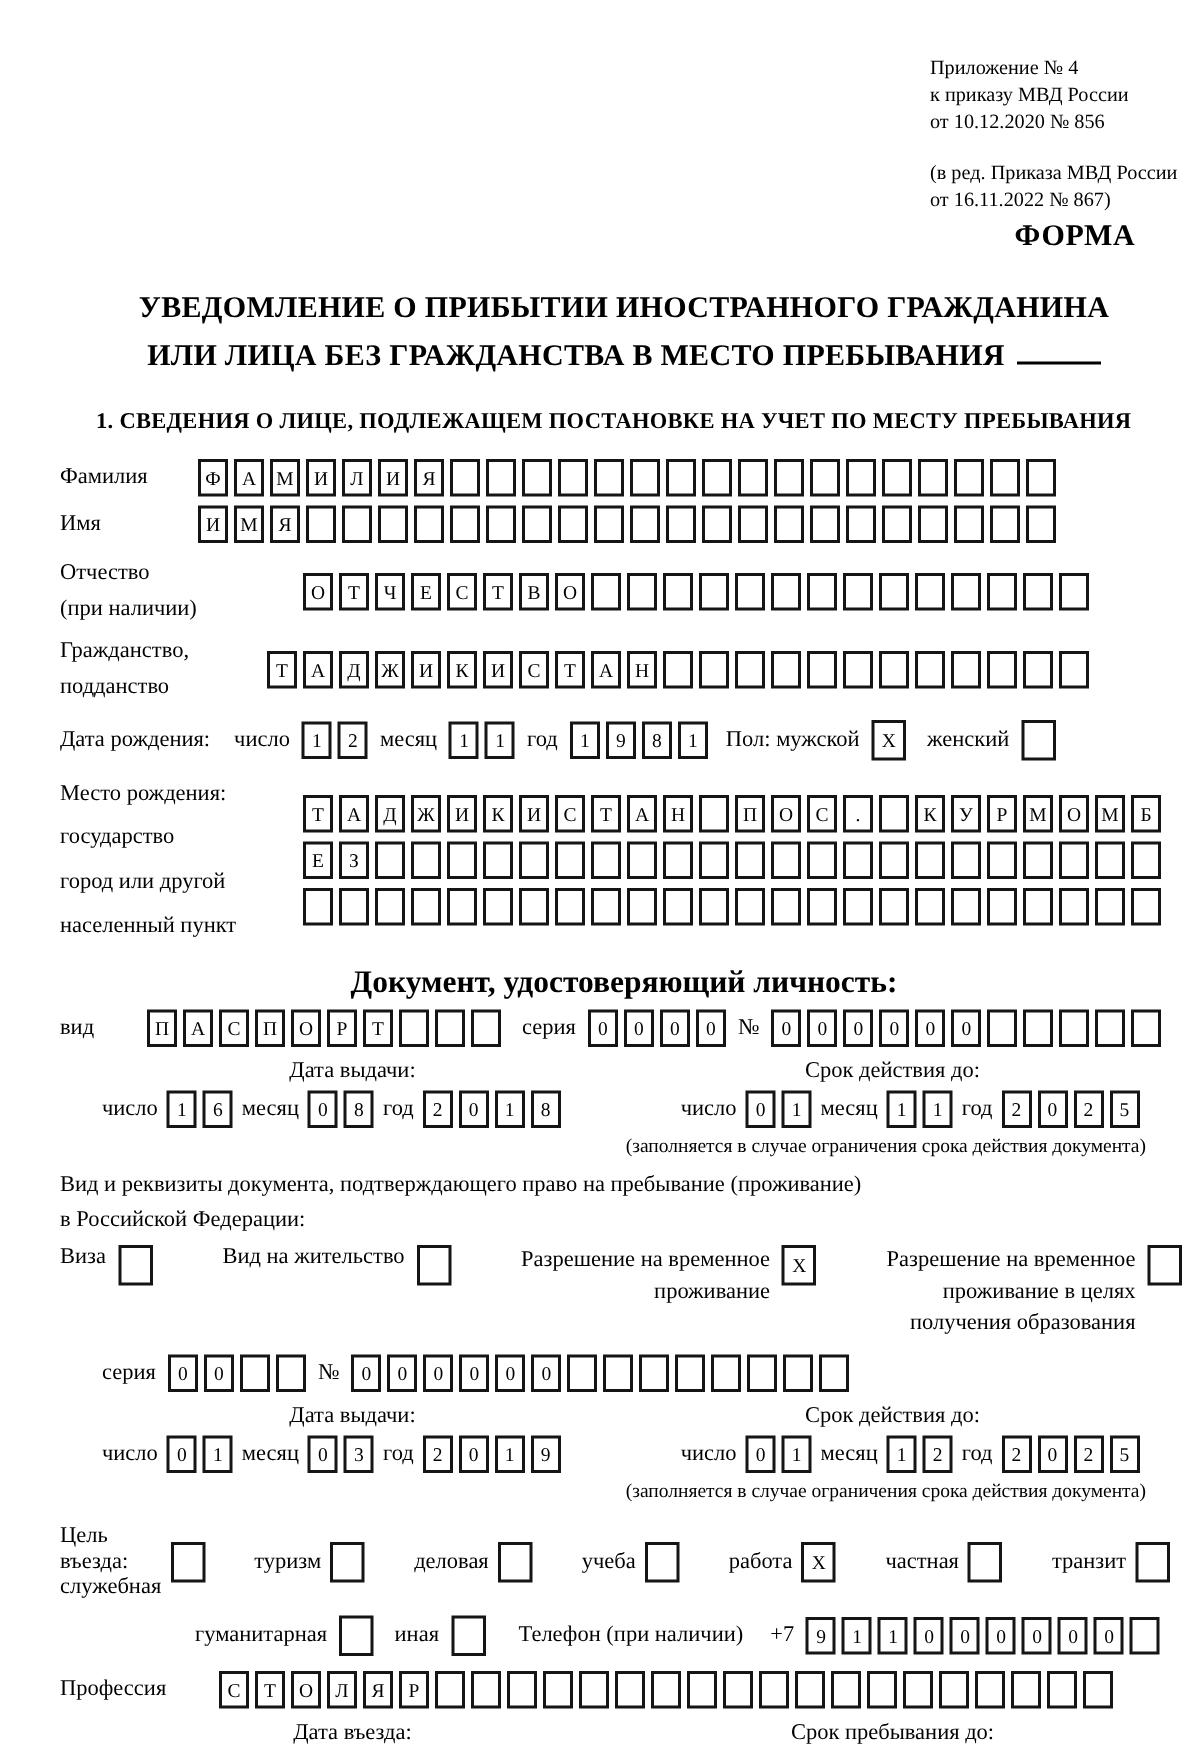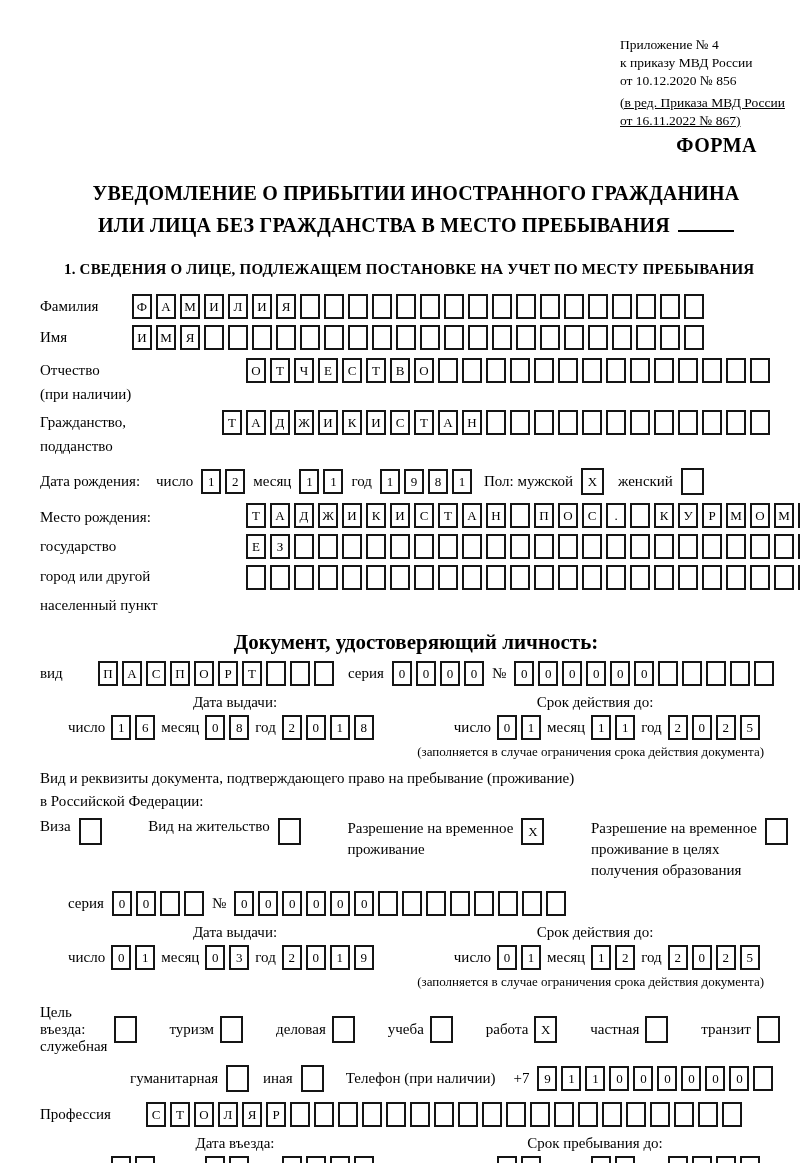--- a/index.html
+++ b/index.html
@@ -3,49 +3,49 @@
 <meta charset="utf-8">
 <style>
   html,body{margin:0;padding:0;background:#fff;}
   .page{
     position:relative;width:800px;height:1163px;box-sizing:border-box;
     padding:36px 8px 0 40px;background:#fff;color:#000;
     font-family:"Liberation Serif","DejaVu Serif",serif;font-size:15px;
     overflow:hidden;
   }
   .annex{margin-left:580px;font-size:13.5px;line-height:1.35;}
-  .annex-ed{margin-top:3px;text-decoration:underline;}
+  .annex-ed{margin-top:15px;}
   .form-word{ text-align:right;padding-right:35px;font-weight:bold;font-size:20px;margin-top:4px;letter-spacing:.5px;}
   .title{text-align:center;font-weight:bold;font-size:20px;margin-top:20px;line-height:1.6;letter-spacing:.2px;}
   .blank{display:inline-block;width:56px;border-bottom:2px solid #000;height:13px;margin-left:8px;}
   .sec{font-weight:bold;font-size:15px;margin:20px 0 16px 24px;letter-spacing:.2px;}
 
   .row{display:flex;align-items:center;margin-top:6px;}
-  .row.top{align-items:flex-start;gap:44px;}
+  .row.top{align-items:center;}
   .lbl{flex:none;}
   .lblblock{flex:none;line-height:1.6;}
   .cells{display:flex;gap:4px;flex:none;}
   .cell{
     width:20px;height:25px;box-sizing:border-box;border:2px solid #151515;
     display:flex;align-items:center;justify-content:center;
     font-size:13px;line-height:1;background:#fff;flex:none;
   }
   .big .cell{width:23px;height:27px;}
   .stack{display:flex;flex-direction:column;gap:6px;}
   .dochead{text-align:center;font-weight:bold;font-size:21px;margin-top:10px;}
   .dh{display:flex;margin-top:8px;}
   .dh .left{width:390px;text-align:center;}
   .dh .right{width:330px;text-align:center;}
   .daterow{display:flex;align-items:center;margin-top:4px;}
   .daterow .grp{display:flex;align-items:center;gap:6px;}
   .note{ text-align:right;padding-right:28px;font-size:13px;margin-top:4px;}
   .plain{margin-top:10px;}
   .visa-row{display:flex;align-items:flex-start;margin-top:8px;width:748px;justify-content:space-between;}
   .pair{display:flex;align-items:flex-start;gap:8px;}
-  .optlabel{text-align:left;line-height:1.4;}
+  .optlabel{text-align:right;line-height:1.4;}
   .purpose{display:flex;align-items:center;margin-top:14px;width:730px;justify-content:space-between;gap:33px;}
   .purpose .pair{align-items:center;gap:6px;}
 </style>
 </head>
 <body>
 
 <div class="page">
 
   <div class="annex">
     <div>Приложение № 4</div>

